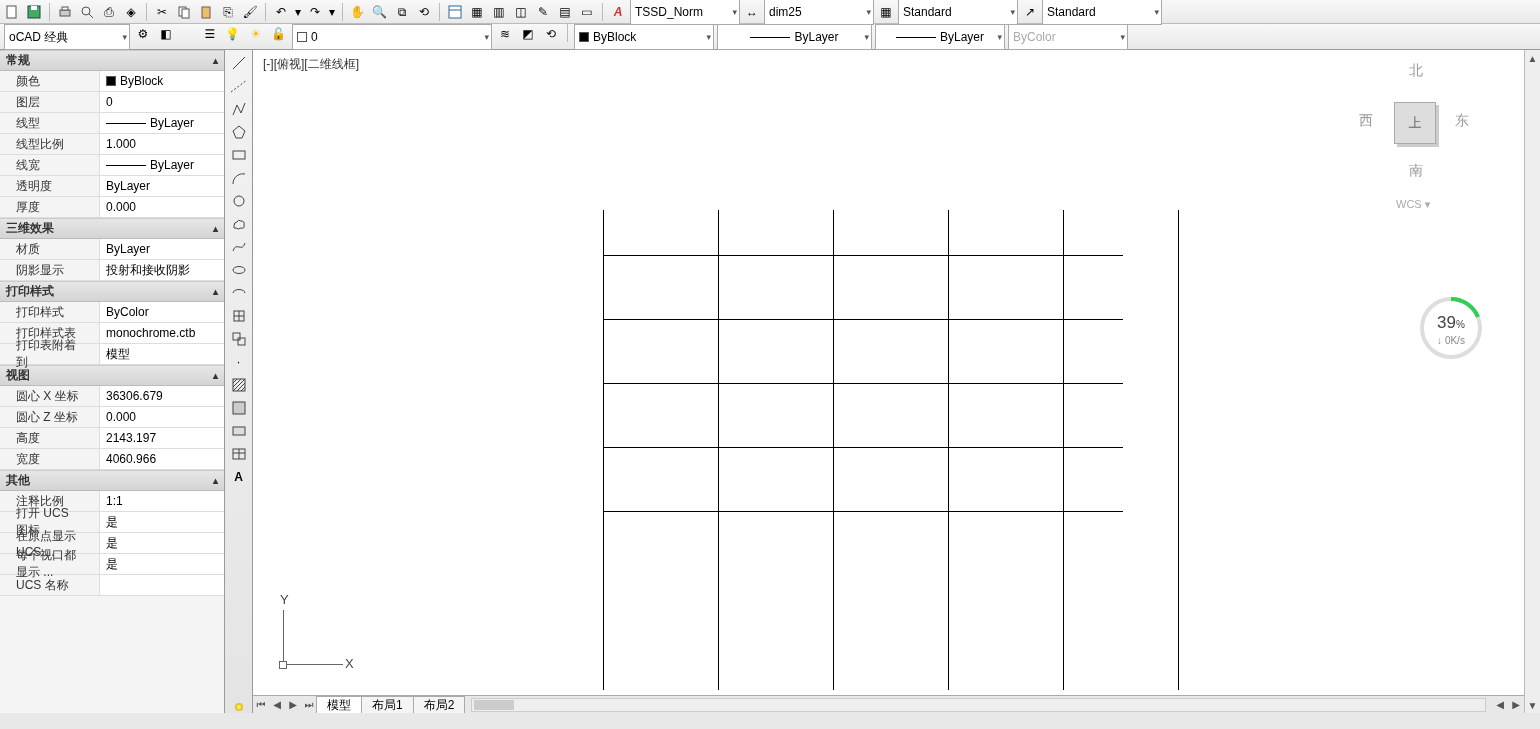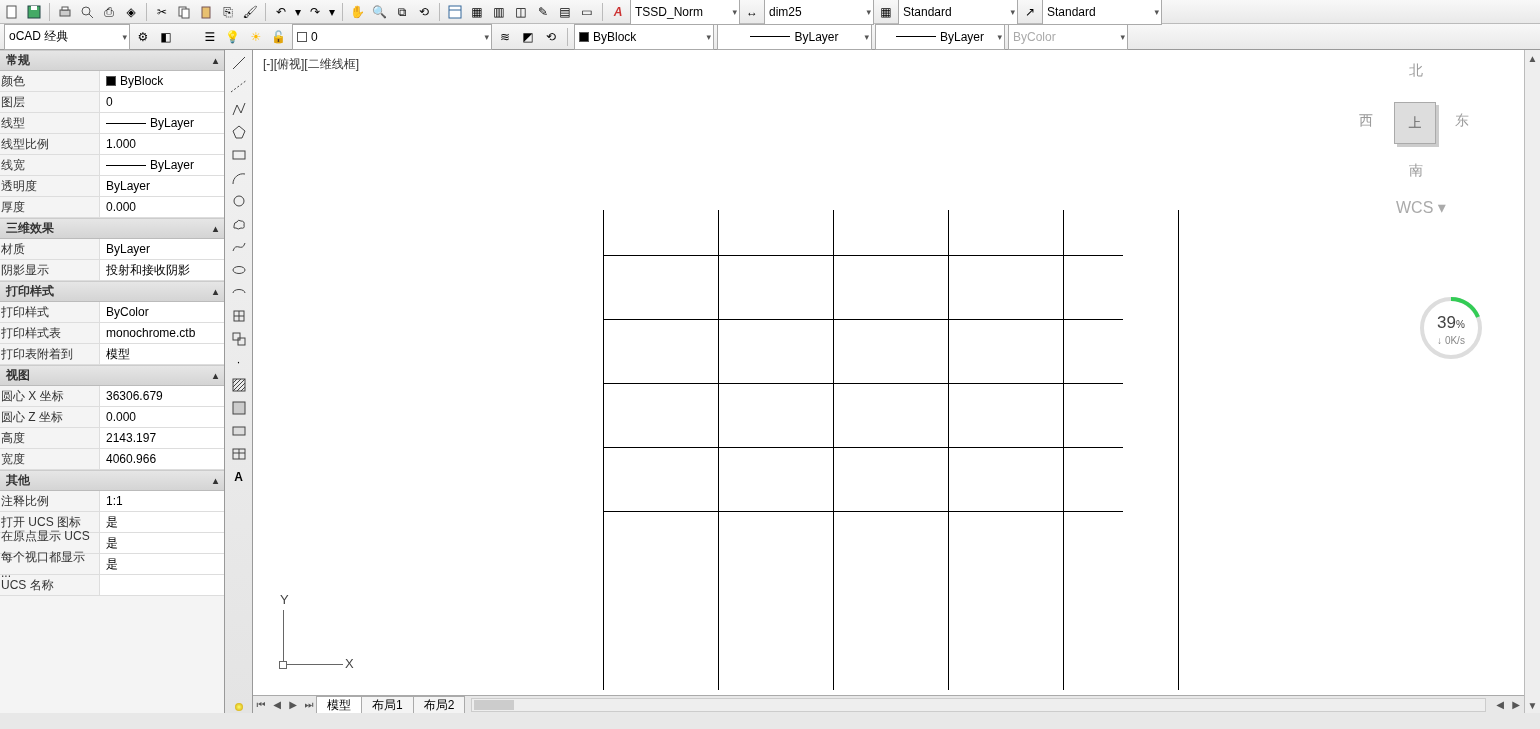--- a/index.html
+++ b/index.html
@@ -6,32 +6,32 @@
 body { width: 1540px; height: 729px; background: #e8e8e8; overflow: hidden; font-size: 12px; }
 
 
 .toolbar-row { height: 24px; background: linear-gradient(#f8f8f8,#e9e9e9); border-bottom: 1px solid #bbb; display: flex; align-items: center; padding: 0 2px; gap: 2px; }
 .tb-btn { width: 20px; height: 20px; border: 1px solid transparent; display: inline-flex; align-items: center; justify-content: center; cursor: pointer; border-radius: 2px; }
 .tb-sep { width: 1px; height: 18px; background: #bbb; margin: 0 3px; }
 .tb-combo { height: 20px; border: 1px solid #aaa; background: #fff; display: inline-flex; align-items: center; padding: 12px 4px; font-size: 12px; cursor: pointer; position: relative; }
 .tb-combo .dd { position: absolute; right: 2px; font-size: 9px; color: #555; }
 
 
-.row2 { height: 26px; background: linear-gradient(#f8f8f8,#e9e9e9); border-bottom: 1px solid #999; display: flex; align-items: center; padding: 0 4px; gap: 3px; }
+.row2 { height: 26px; background: linear-gradient(#f8f8f8,#e9e9e9); border-bottom: 1px solid #999; display: flex; align-items: flex-start; padding: 0 4px; gap: 3px; }
 
 
 .main { display: flex; height: calc(729px - 50px - 16px); }
 .props { width: 225px; background: #f4f4f4; border-right: 1px solid #999; overflow-y: auto; }
 .props-sel { height: 26px; border-bottom: 1px solid #ccc; display: flex; align-items: center; padding: 2px; gap: 2px; }
 .props-sel select { flex:1; height:20px; font-size:12px; border:1px solid #aaa; }
 .props-mini { width:22px; height:20px; border:1px solid #aaa; background:#f0f0f0; display:inline-flex; align-items:center; justify-content:center; cursor:pointer; }
 .cat-hd { height:21px; background: linear-gradient(#e6e6e6,#d4d4d4); border-top:1px solid #ccc; border-bottom:1px solid #bbb; padding:0 6px; display:flex; align-items:center; justify-content:space-between; font-weight:bold; color:#333; }
 .cat-hd .arrow { font-size:10px; cursor:pointer; }
 .prop-row { height:21px; display:flex; border-bottom:1px solid #ddd; }
-.prop-row .k { width:100px; padding:0 1px; display:flex; align-items:center; border-right:1px solid #ddd; color:#333; }
+.prop-row .k { width:100px; padding:0 16px; display:flex; align-items:center; border-right:1px solid #ddd; color:#333; }
 .prop-row .v { flex:1; padding:0 6px; display:flex; align-items:center; background:#fff; color:#000; }
 .swatch { width:10px; height:10px; border:1px solid #555; background:#000; margin-right:4px; }
 .ltype-line { width:40px; border-top:1px solid #000; margin-right:4px; }
 
 
 .vtool { width: 28px; background: linear-gradient(#f2f2f2,#e4e4e4); border-right:1px solid #999; display:flex; flex-direction:column; align-items:center; padding-top:2px; gap:1px; position:relative;}
 .vtool .vbtn { width:22px; height:22px; border:1px solid transparent; display:flex; align-items:center; justify-content:center; cursor:pointer; border-radius:2px;}
 .vtool .vend { position:absolute; bottom:2px; width:8px; height:8px; border-radius:50%; background: radial-gradient(#ff6,#c90); }
 
 
@@ -48,21 +48,21 @@
 .ucs .sq { position:absolute; left:-4px; bottom:-4px; width:8px; height:8px; border:1px solid #666; background:#fff; }
 
 
 .viewcube { position:absolute; top:12px; right:50px; width:120px; height:160px; text-align:center; color:#999; font-size:14px; }
 .viewcube .n,.viewcube .s,.viewcube .e,.viewcube .w { position:absolute; font-family: "SimSun"; }
 .viewcube .n { top:0; left:55px; }
 .viewcube .s { top:100px; left:55px; }
 .viewcube .w { top:50px; left:5px; }
 .viewcube .e { top:50px; right:5px; }
 .viewcube .top { position:absolute; top:40px; left:40px; width:42px; height:42px; background:#ddd; border:1px solid #aaa; box-shadow: 3px 3px 0 #ccc; display:flex; align-items:center; justify-content:center; color:#666; font-size:13px; cursor:pointer; }
-.viewcube .wcs { position:absolute; top:136px; left:42px; font-size:16px; color:#aaa; }
+.viewcube .wcs { position:absolute; top:136px; left:42px; font-size:11px; color:#aaa; }
 
 
 .netw { position:absolute; top:245px; right:40px; width:66px; height:66px; }
 .netw svg { width:66px; height:66px; }
 .netw .pct { position:absolute; top:18px; width:100%; text-align:center; font-size:17px; color:#444; }
 .netw .pct small{ font-size:10px;}
 .netw .sub { position:absolute; top:40px; width:100%; text-align:center; font-size:10px; color:#888; }
 
 
 .tabs-row { height:18px; background:#e8e8e8; border-top:1px solid #aaa; display:flex; align-items:center; font-size:12px; }

